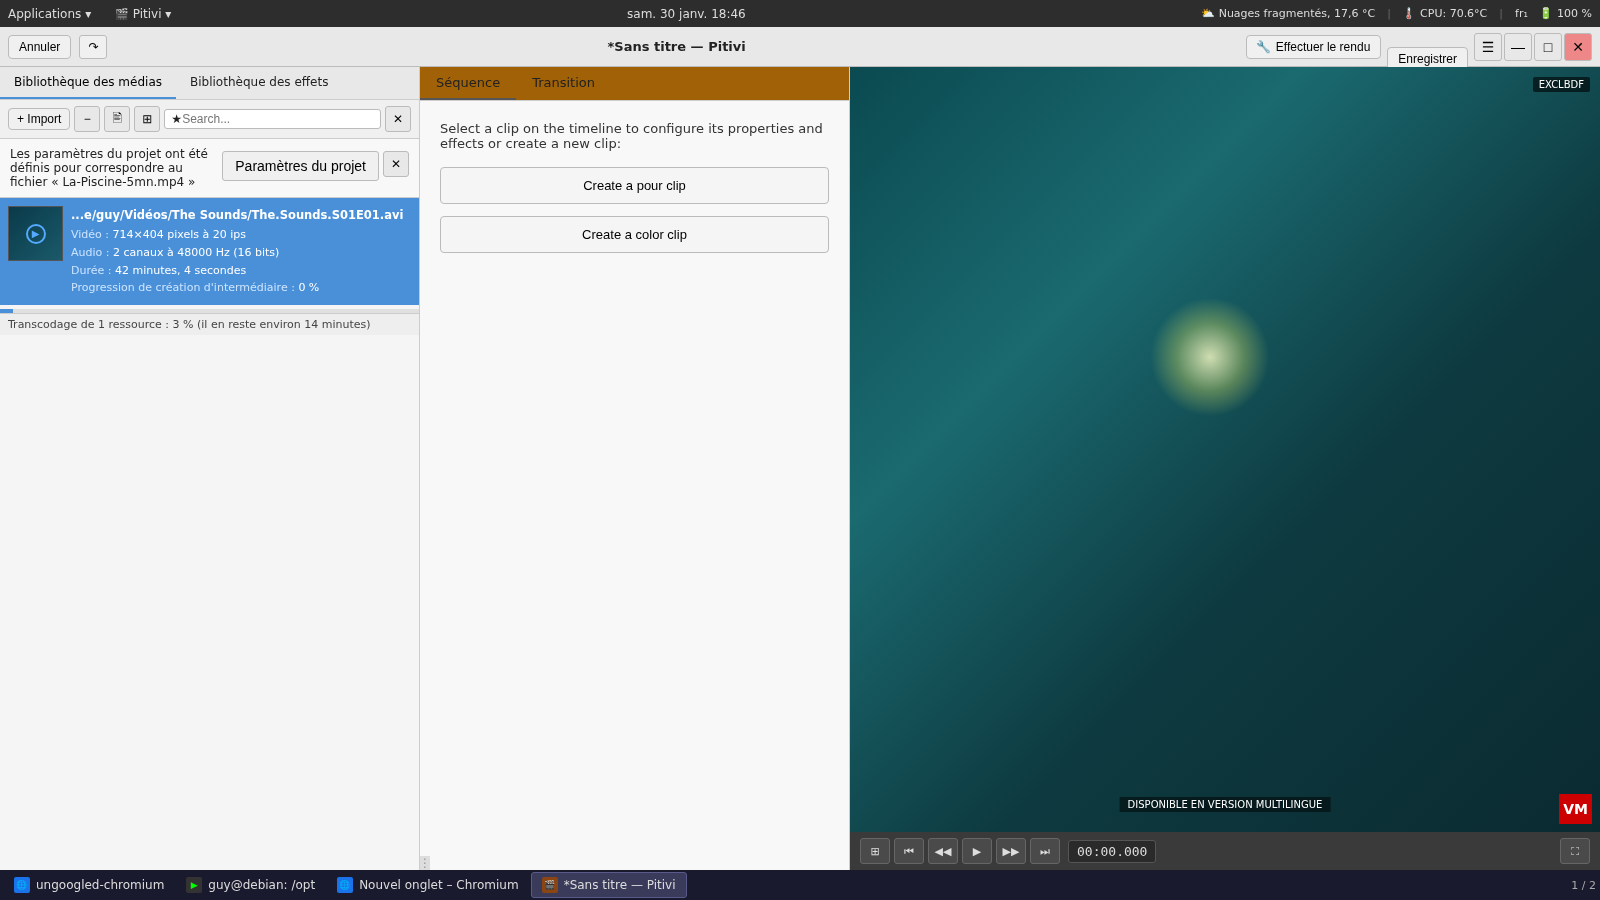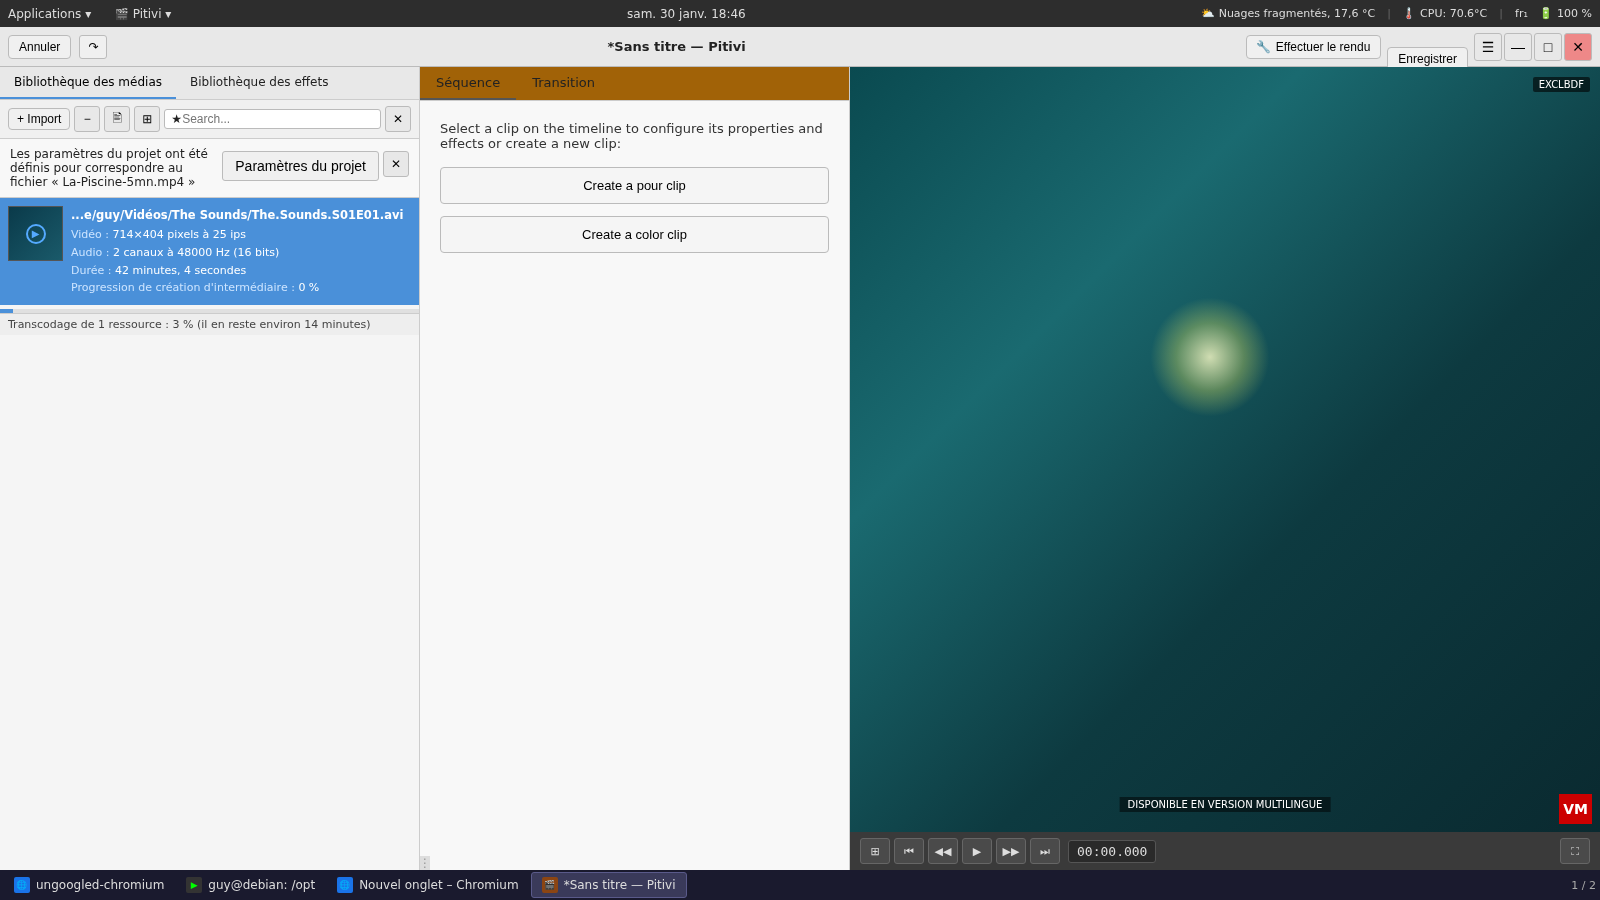--- a/index.html
+++ b/index.html
@@ -195,21 +195,21 @@
     <div class="media-item">
       <div class="media-thumb">
         <div style="width:100%;height:100%;background:linear-gradient(135deg,#0a3a4a,#1a5a6a);display:flex;align-items:center;justify-content:center;">
           <div style="width:20px;height:20px;border:2px solid #5af;border-radius:50%;display:flex;align-items:center;justify-content:center;color:#5af;font-size:10px;">▶</div>
         </div>
       </div>
       <div class="media-info">
         <div class="filename">...e/guy/Vidéos/The Sounds/The.Sounds.S01E01.avi</div>
         <div>
           <span class="label">Vidéo :</span>
-          <span class="value">714×404 pixels à 25 ips</span>
+          <span class="value">714×404 pixels à 20 ips</span>
         </div>
         <div>
           <span class="label">Audio :</span>
           <span class="value">2 canaux à 48000 Hz (16 bits)</span>
         </div>
         <div>
           <span class="label">Durée :</span>
           <span class="value">42 minutes, 4 secondes</span>
         </div>
         <div>

